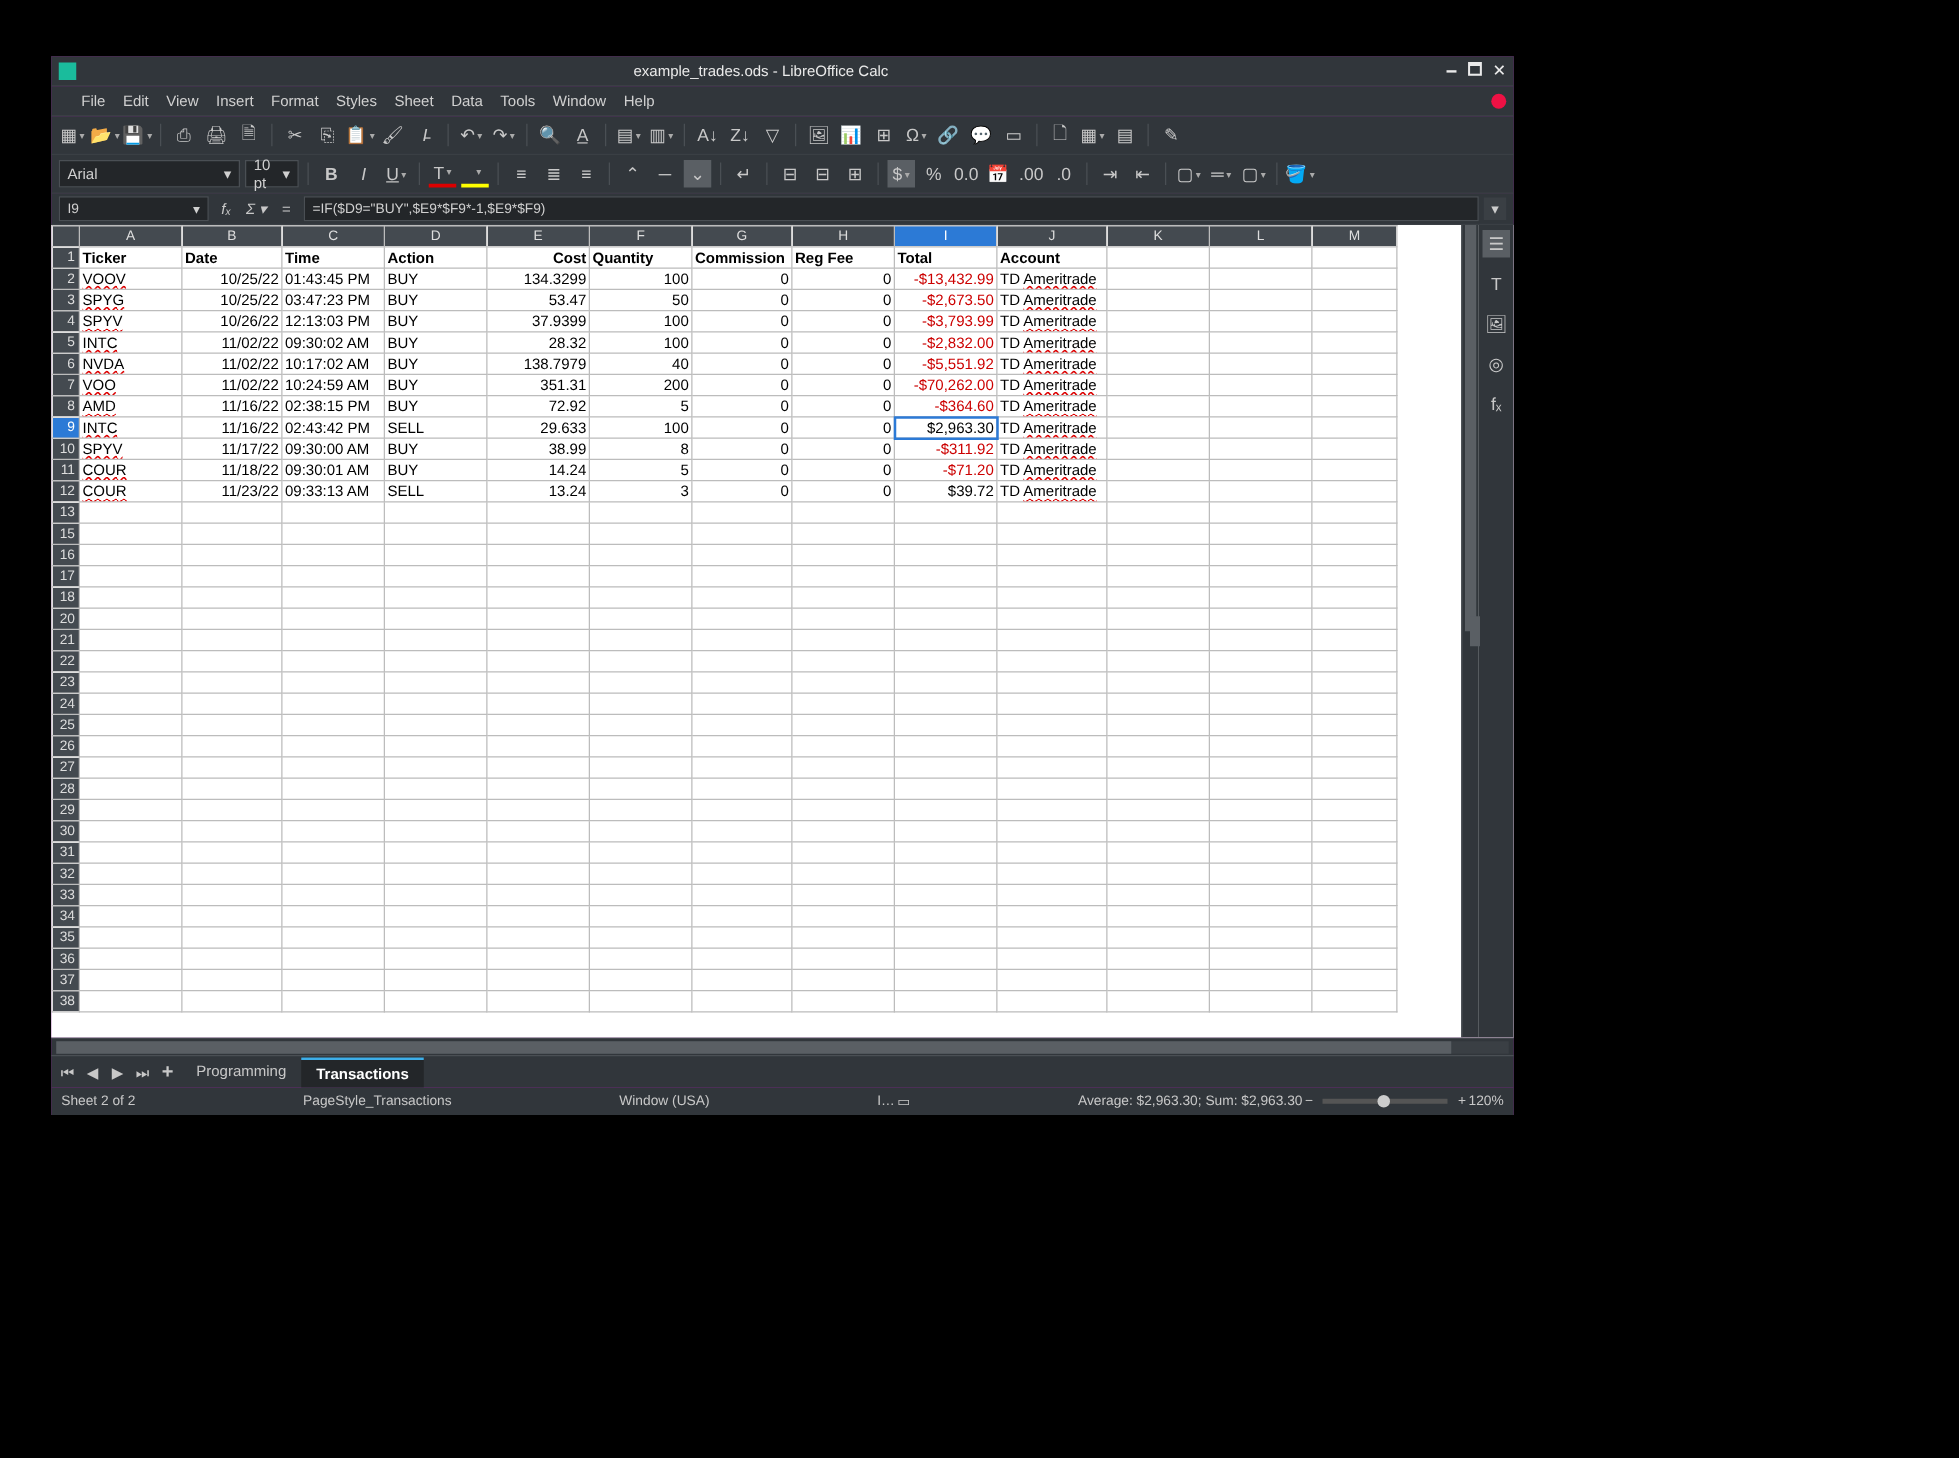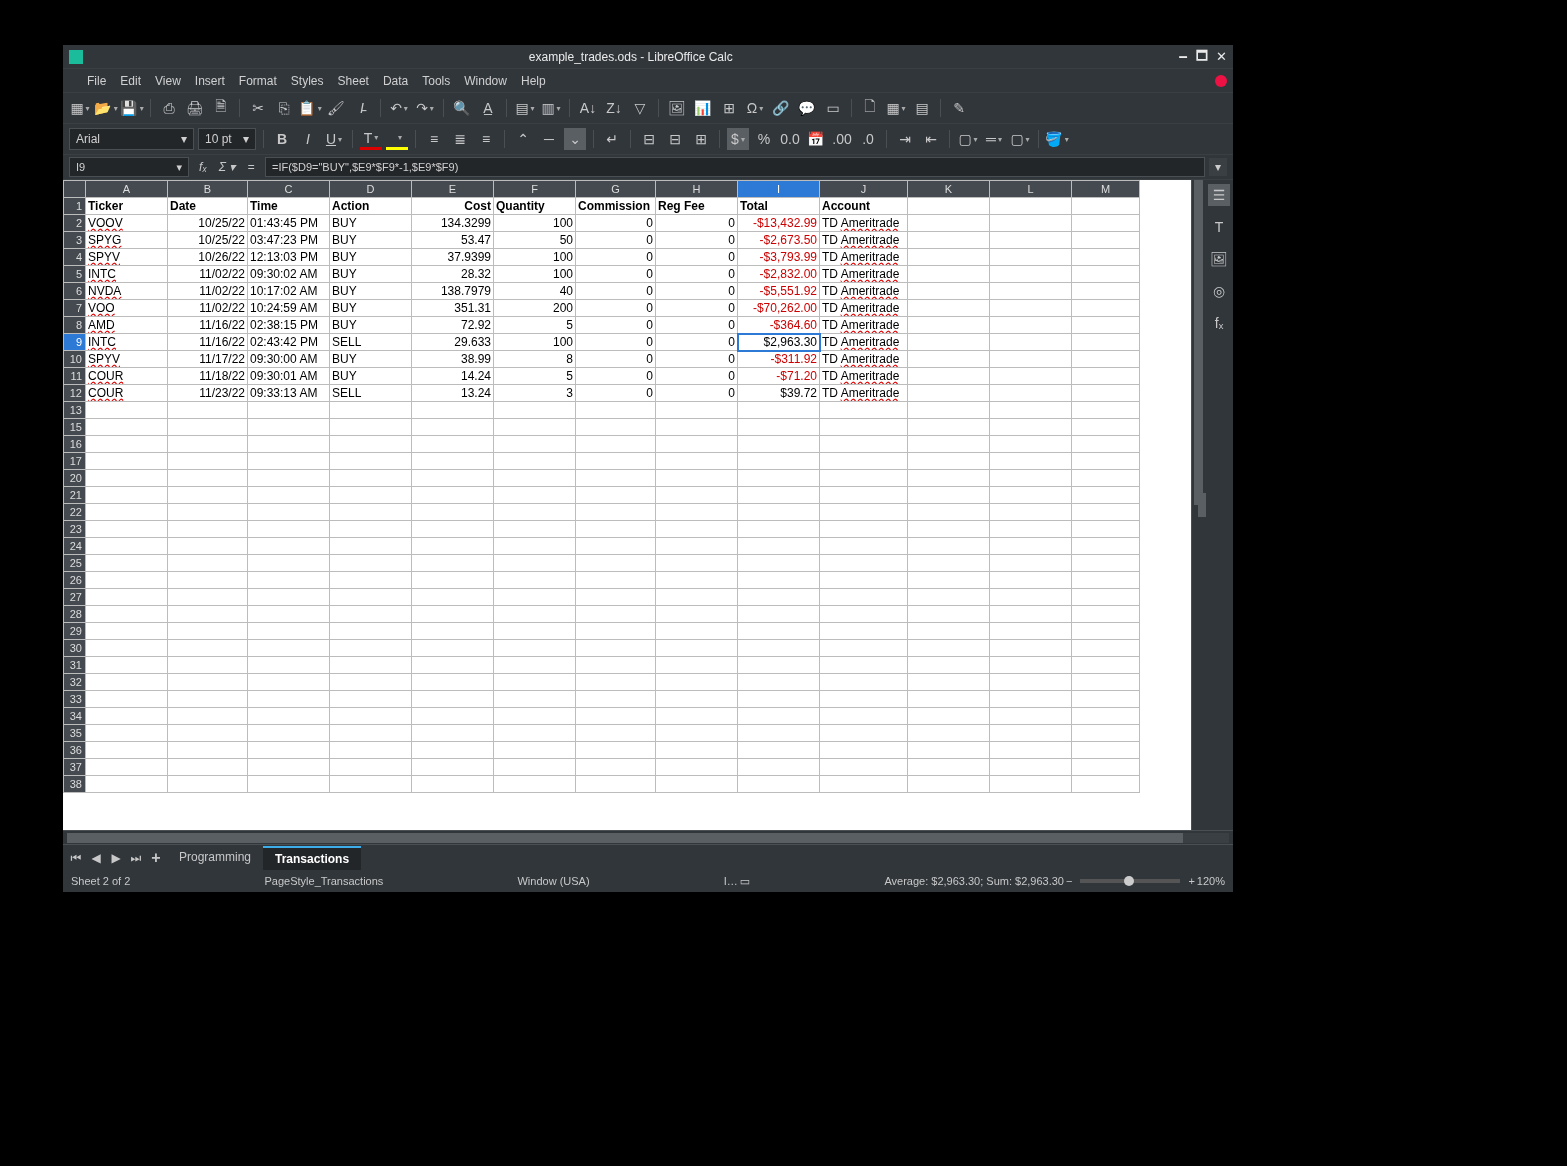--- a/index.html
+++ b/index.html
@@ -8,21 +8,21 @@
   font-family: "Segoe UI", "Liberation Sans", sans-serif;
   font-size: 12px;
   color: #d0d0d0;
   width: 1567px;
   height: 1166px;
   overflow: hidden;
   position: relative;
 }
 .window {
   position: absolute;
-  left: 63px;
+  left: 41px;
   top: 45px;
   width: 1170px;
   height: 847px;
   background: #a21caf;
   display: flex;
   flex-direction: column;
 }
 
 
 .titlebar {
@@ -107,22 +107,22 @@
 .combo {
   height: 22px;
   background:#232629;
   border:1px solid #4a4f54;
   color:#d0d0d0;
   display:flex;
   align-items:center;
   padding:0 6px;
   font-size:12px;
 }
-.font-combo { width: 125px; justify-content:space-between;}
-.size-combo { width: 58px; justify-content:space-between;}
+.font-combo { width: 145px; justify-content:space-between;}
+.size-combo { width: 43px; justify-content:center;}
 .tbtn.active {
   background:#5a5f64;
 }
 .font-color-btn { border-bottom:3px solid #d00; }
 .highlight-btn { border-bottom:3px solid #ff0; }
 
 
 .formula-row {
   background:#31363b;
   display:flex;
@@ -751,20 +751,36 @@
               <td></td>
               <td></td>
               <td></td>
               <td></td>
               <td></td>
               <td></td>
               <td></td>
               <td></td>
             </tr>
             <tr>
+              <th class="rowhead">18</th>
+              <td></td>
+              <td></td>
+              <td></td>
+              <td></td>
+              <td></td>
+              <td></td>
+              <td></td>
+              <td></td>
+              <td></td>
+              <td></td>
+              <td></td>
+              <td></td>
+              <td></td>
+            </tr>
+            <tr>
               <th class="rowhead">20</th>
               <td></td>
               <td></td>
               <td></td>
               <td></td>
               <td></td>
               <td></td>
               <td></td>
               <td></td>
               <td></td>

